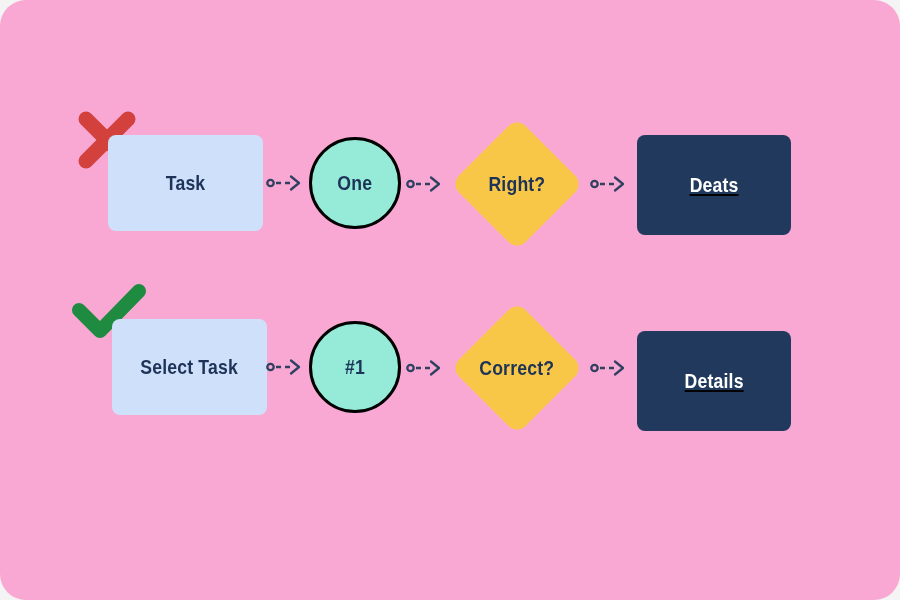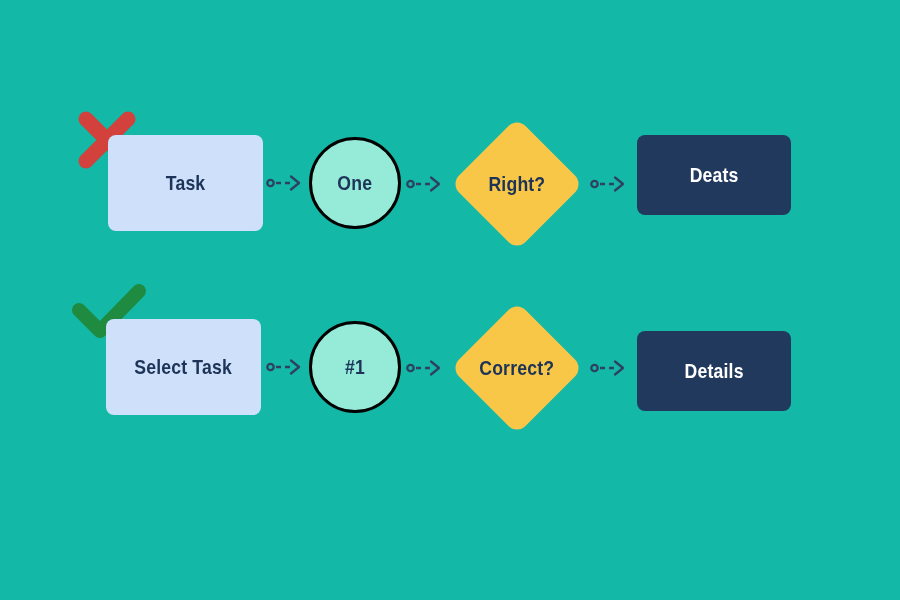--- a/index.html
+++ b/index.html
@@ -1,39 +1,39 @@
 <!DOCTYPE html>
 <html><head>
 <meta charset="utf-8">
 <style>
   html,body{margin:0;padding:0;background:#f4f4f4;}
-  .stage{position:relative;width:900px;height:600px;background:#14b8a6;overflow:hidden;
-         font-family:"Liberation Sans",sans-serif;}
+  .stage{position:relative;width:900px;height:600px;background:#f9a8d4;overflow:hidden;
+         font-family:"Liberation Sans",sans-serif;border-radius:26px;}
   .abs{position:absolute;}
   .shape{display:flex;align-items:center;justify-content:center;box-sizing:border-box;}
   .label{font-weight:700;font-size:21px;color:#1d3357;white-space:nowrap;
          transform:scaleX(.84);letter-spacing:.2px;}
   .rect{width:155px;height:96px;border-radius:8px;background:#cfe1fa;}
-  .rect-dark{width:154px;height:80px;border-radius:8px;background:#20395c;}
+  .rect-dark{width:154px;height:100px;border-radius:8px;background:#20395c;text-decoration:underline;}
   .rect-dark .label{color:#ffffff;}
   .circle{width:92px;height:92px;border-radius:50%;background:#96ebd8;border:3px solid #000000;}
   .diamond{width:94px;height:94px;border-radius:12px;background:#f8c748;transform:rotate(45deg);}
   .diamond .label{transform:rotate(-45deg) scaleX(.84);}
   
   .x-icon{left:76px;top:110px;}
   .r1-rect{left:108px;top:135px;}
   .r1-conn-a{left:266px;top:173px;}
   .r1-circle{left:309px;top:137px;}
   .r1-conn-b{left:406px;top:174px;}
   .r1-diamond{left:470px;top:137px;}
   .r1-conn-c{left:590px;top:174px;}
   .r1-navy{left:637px;top:135px;}
   
   .check-icon{left:70px;top:282px;}
-  .r2-rect{left:106px;top:319px;}
+  .r2-rect{left:112px;top:319px;}
   .r2-conn-a{left:266px;top:357px;}
   .r2-circle{left:309px;top:321px;}
   .r2-conn-b{left:406px;top:358px;}
   .r2-diamond{left:470px;top:321px;}
   .r2-conn-c{left:590px;top:358px;}
   .r2-navy{left:637px;top:331px;}
 </style>
 </head>
 <body>
 

